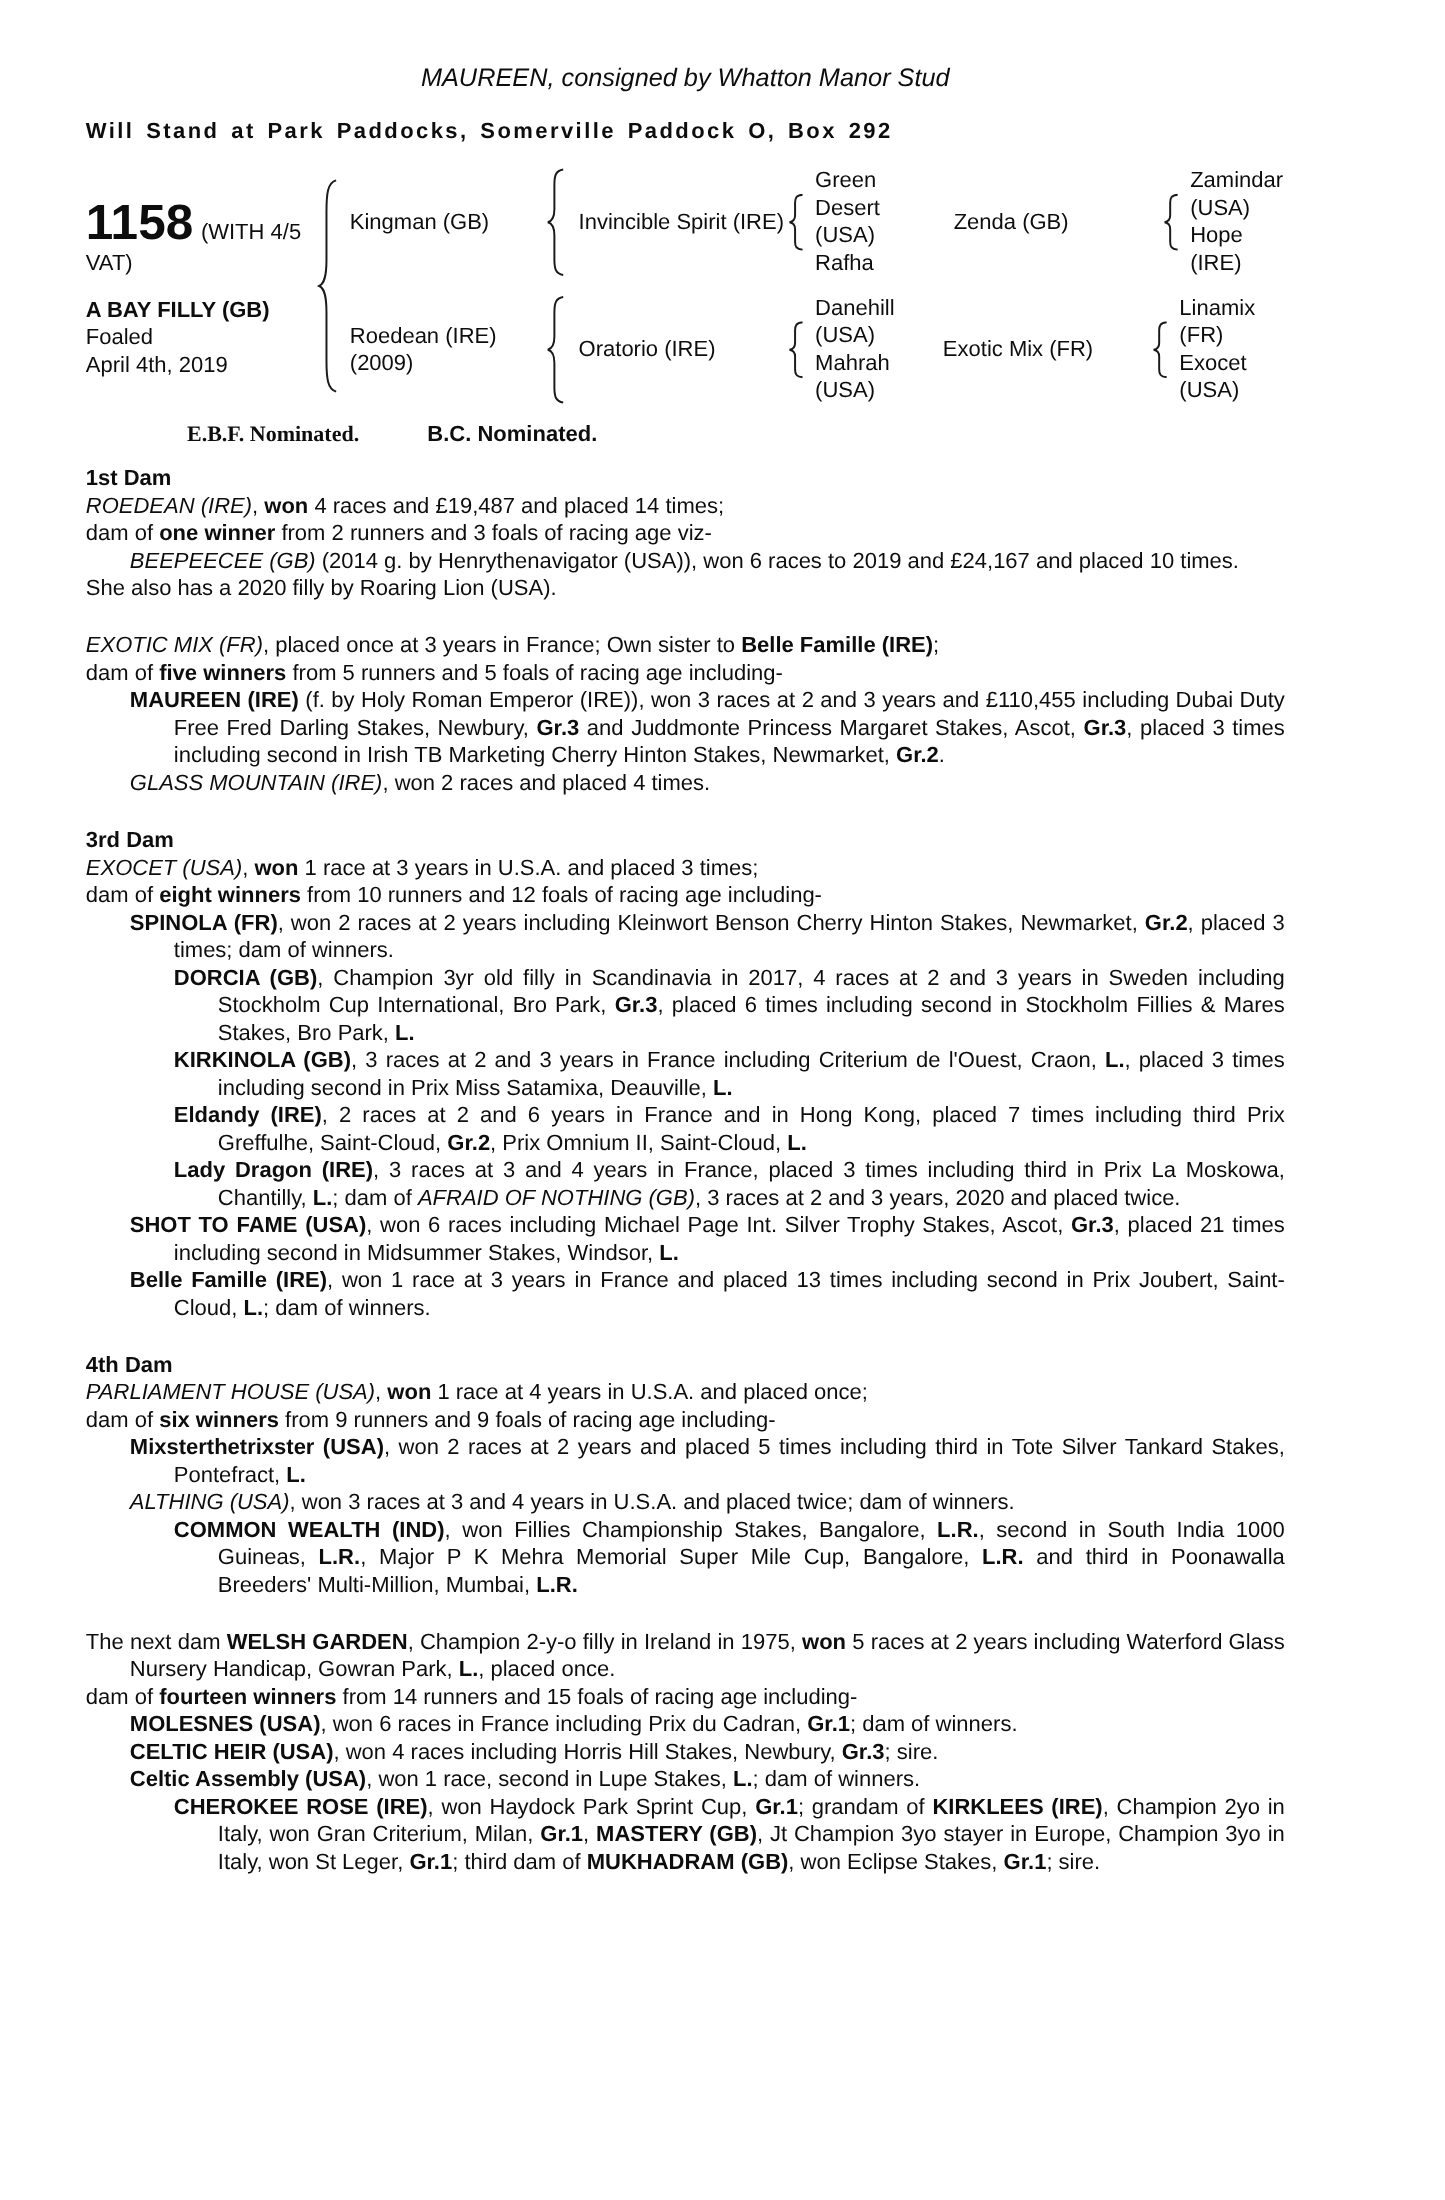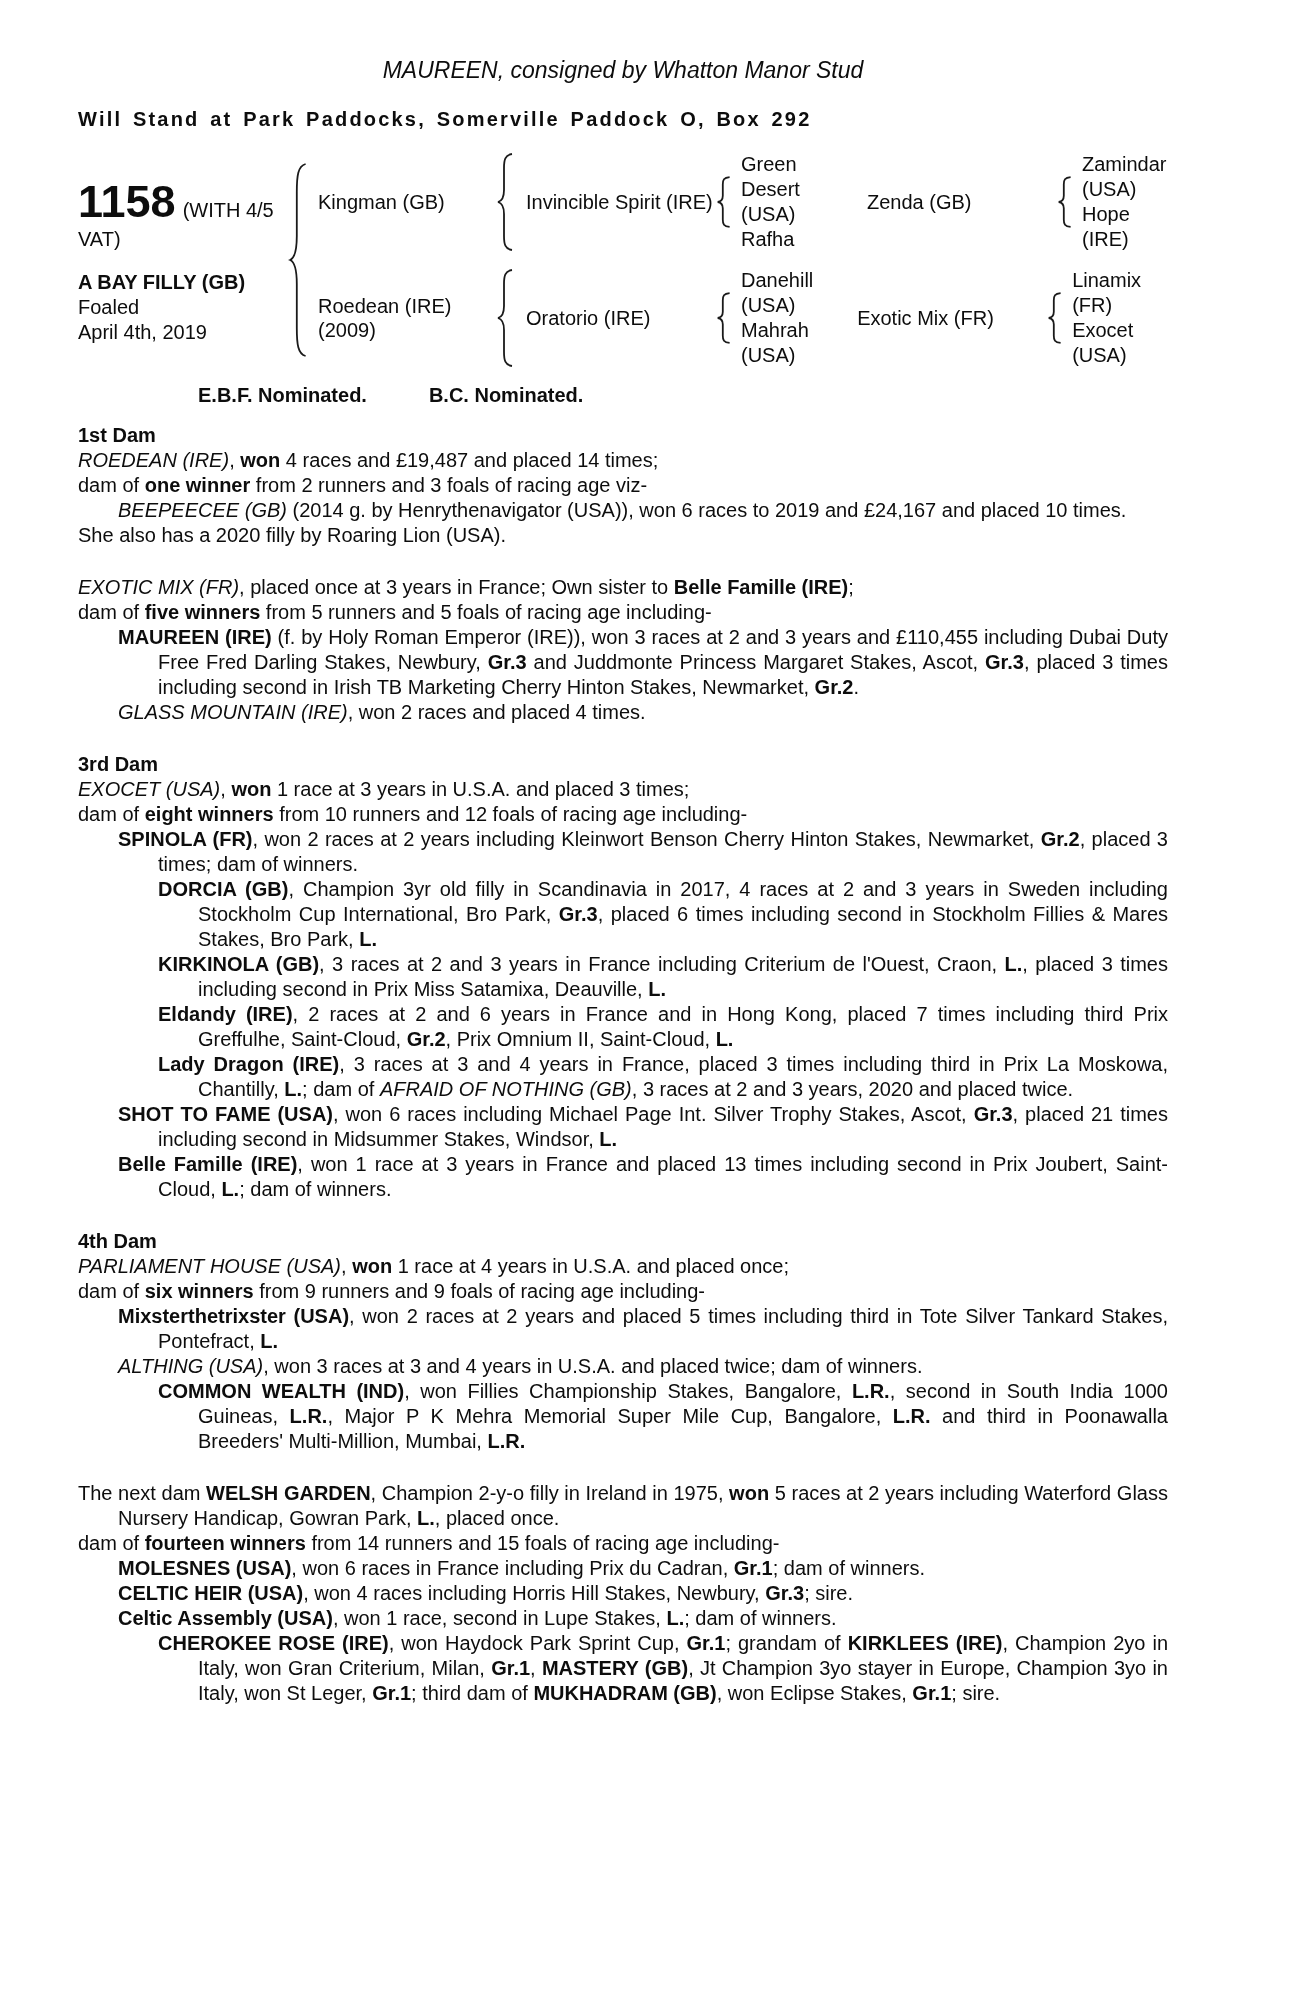--- a/index.html
+++ b/index.html
@@ -37,21 +37,21 @@
   .brace-sm  { width: 17px; height: 52px; align-self: center; }
   .ped-cols { flex: 1; display: flex; flex-direction: column; }
   .ped-half { flex: 1; display: flex; align-items: center; }
   .parent-cell { width: 178px; flex: none; padding-left: 8px; line-height: 24px; }
   .gp-col { flex: 1; display: flex; flex-direction: row; justify-content: space-around; row-gap: 6px; }
   .gp-group { display: flex; align-items: center; }
   .gp-cell { width: 190px; flex: none; padding-left: 10px; line-height: 24px; }
   .gg-col { padding-left: 8px; line-height: 25px; }
 
   .noms { display: flex; font-weight: bold; margin-top: 6px; line-height: 26px; }
-  .nom-ebf { margin-left: 120px; }
+  .nom-ebf { margin-left: 92px; font-family: Liberation Serif, serif; }
   .nom-bc  { margin-left: 62px; }
 
   
   .sections { display: block; }
   .sec { margin-top: 27px; }
   .sec:first-child { margin-top: 15px; }
   .sec-heading { font-size: 20px; font-weight: bold; margin: 0; line-height: 25px; }
   .para { margin: 0; line-height: 25px; text-align: justify; }
   .indent-0 { padding-left: 40px;  text-indent: -40px; }
   .indent-1 { padding-left: 80px;  text-indent: -40px; }

